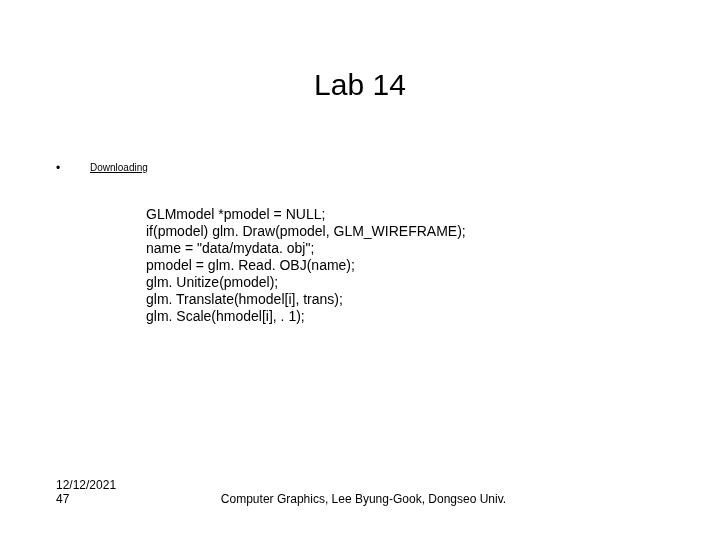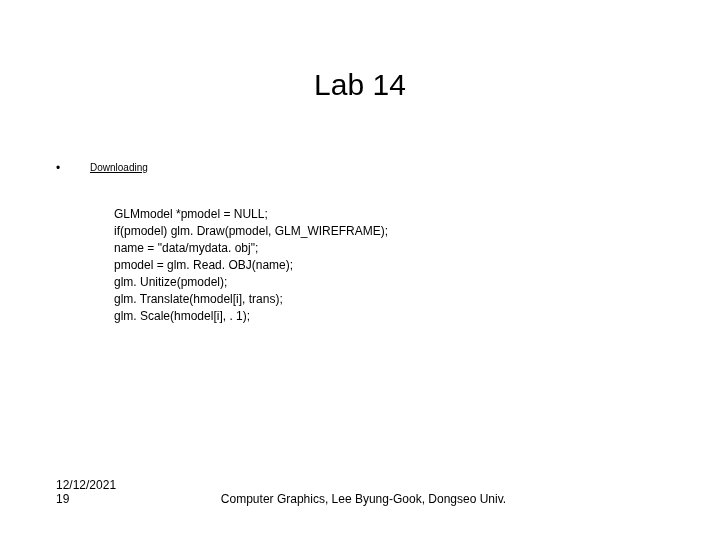--- a/index.html
+++ b/index.html
@@ -34,22 +34,22 @@
     font-size: 12px;
     width: 34px;
     line-height: 16px;
   }
   .bullet-label {
     font-size: 10px;
     text-decoration: underline;
     line-height: 16px;
   }
   .code-block {
-    margin-left: 58px;
-    font-size: 12px;
+    margin-left: 90px;
+    font-size: 14px;
     line-height: 17px;
     white-space: pre;
     font-family: Arial, Helvetica, sans-serif;
   }
   .footer {
     position: absolute;
     bottom: 34px;
     left: 56px;
     right: 40px;
     display: flex;
@@ -85,16 +85,16 @@
 <span>name = "data/mydata. obj";</span>
 <span>pmodel = glm. Read. OBJ(name);</span>
 <span>glm. Unitize(pmodel);</span>
 <span>glm. Translate(hmodel[i], trans);</span>
 <span>glm. Scale(hmodel[i], . 1);</span></div>
   </div>
 
   <div class="footer-center">Computer Graphics, Lee Byung-Gook, Dongseo Univ.</div>
   <div class="footer">
     <span>12/12/2021</span>
-    <span>19</span>
+    <span>47</span>
   </div>
 
 </div>
 
 </body></html>

